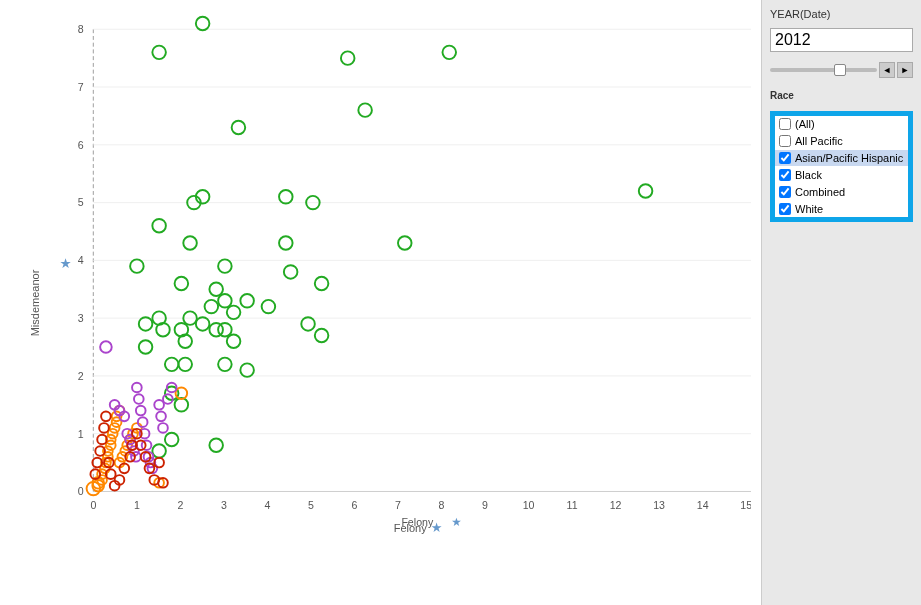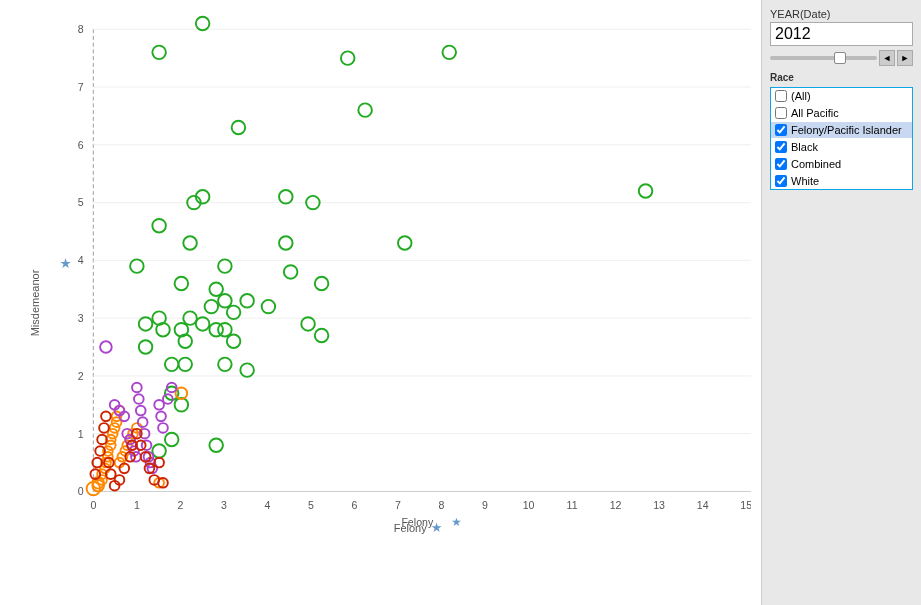--- a/index.html
+++ b/index.html
@@ -24,20 +24,21 @@
       height: 100%;
     }
 
     .sidebar {
       width: 160px;
       background: #e8e8e8;
       padding: 8px;
       border-left: 1px solid #ccc;
       display: flex;
       flex-direction: column;
+      gap: 6px;
     }
 
     .year-label {
       font-size: 11px;
       color: #333;
       margin-bottom: 2px;
     }
 
     .year-input {
       width: 100%;
@@ -91,21 +92,21 @@
       font-weight: bold;
       color: #333;
       margin-bottom: 4px;
     }
 
     .race-list {
       display: flex;
       flex-direction: column;
       gap: 1px;
       background: white;
-      border: 1px solid #0ea5e9;
+      border: 5px solid #0ea5e9;
     }
 
     .race-item {
       display: flex;
       align-items: center;
       gap: 4px;
       padding: 2px 4px;
       cursor: pointer;
       font-size: 11px;
     }
@@ -332,21 +333,21 @@
     <div class="race-item">
       <input type="checkbox" style="">
       <span>(All)</span>
     </div>
     <div class="race-item">
       <input type="checkbox" style="">
       <span>All Pacific</span>
     </div>
     <div class="race-item selected">
       <input type="checkbox" checked="" style="">
-      <span>Felony/Pacific Islander</span>
+      <span>Asian/Pacific Hispanic</span>
     </div>
     <div class="race-item">
       <input type="checkbox" checked="" style="">
       <span>Black</span>
     </div>
     <div class="race-item">
       <input type="checkbox" checked="" style="">
       <span>Combined</span>
     </div>
     <div class="race-item">

